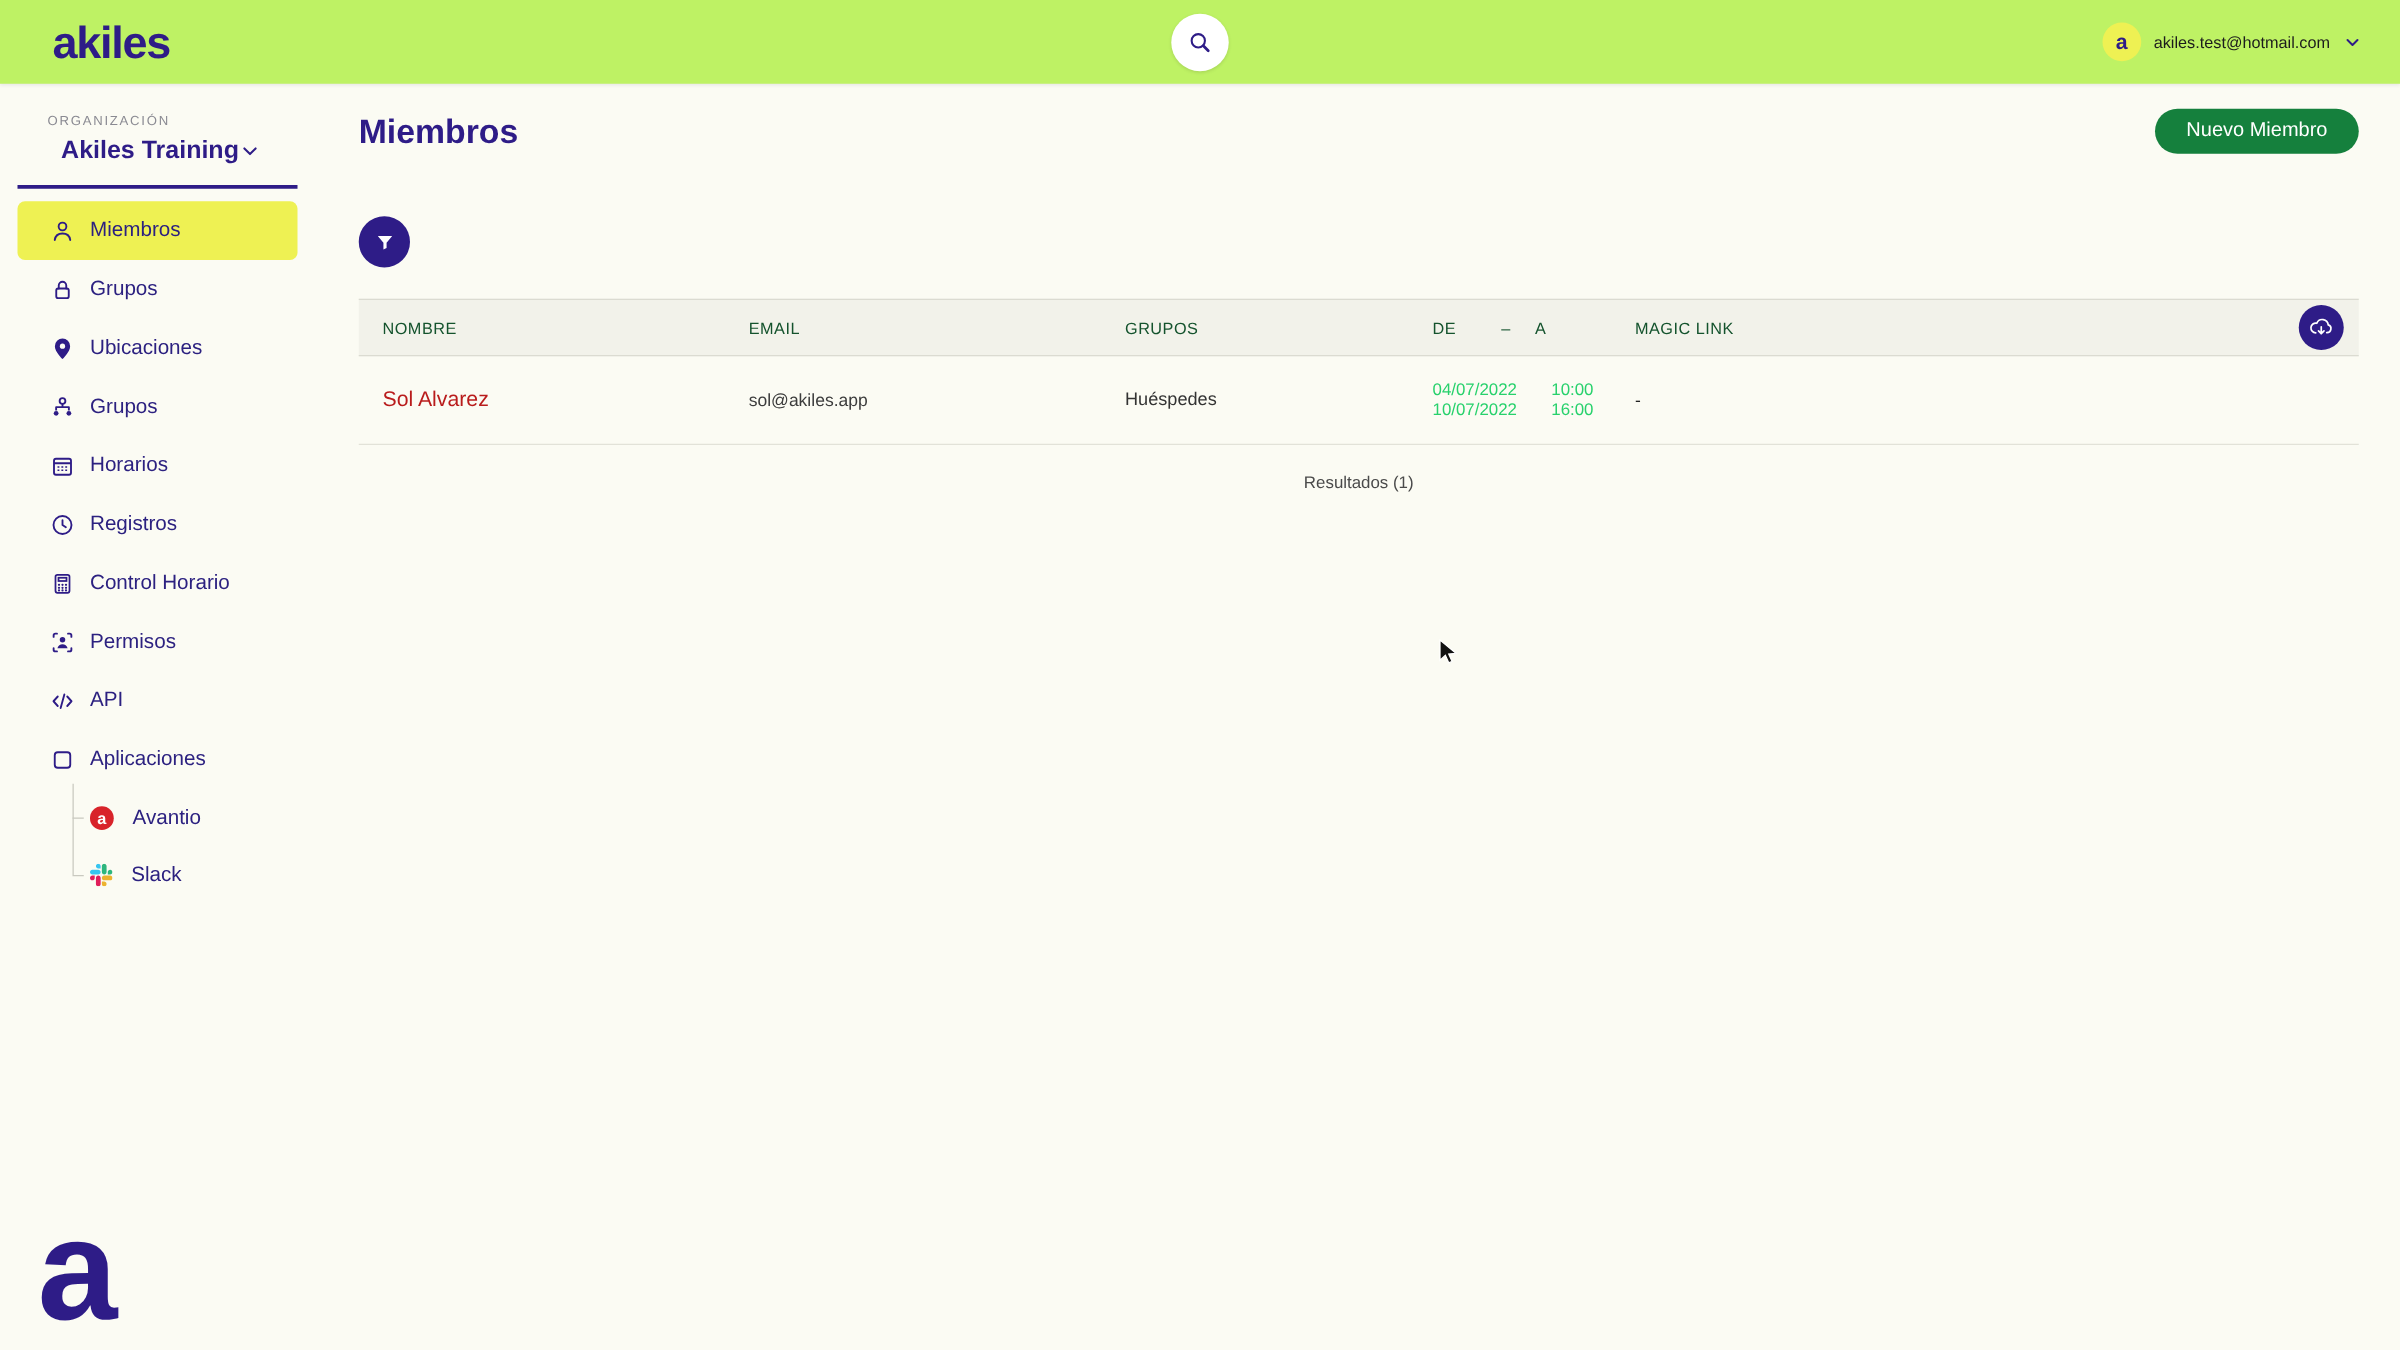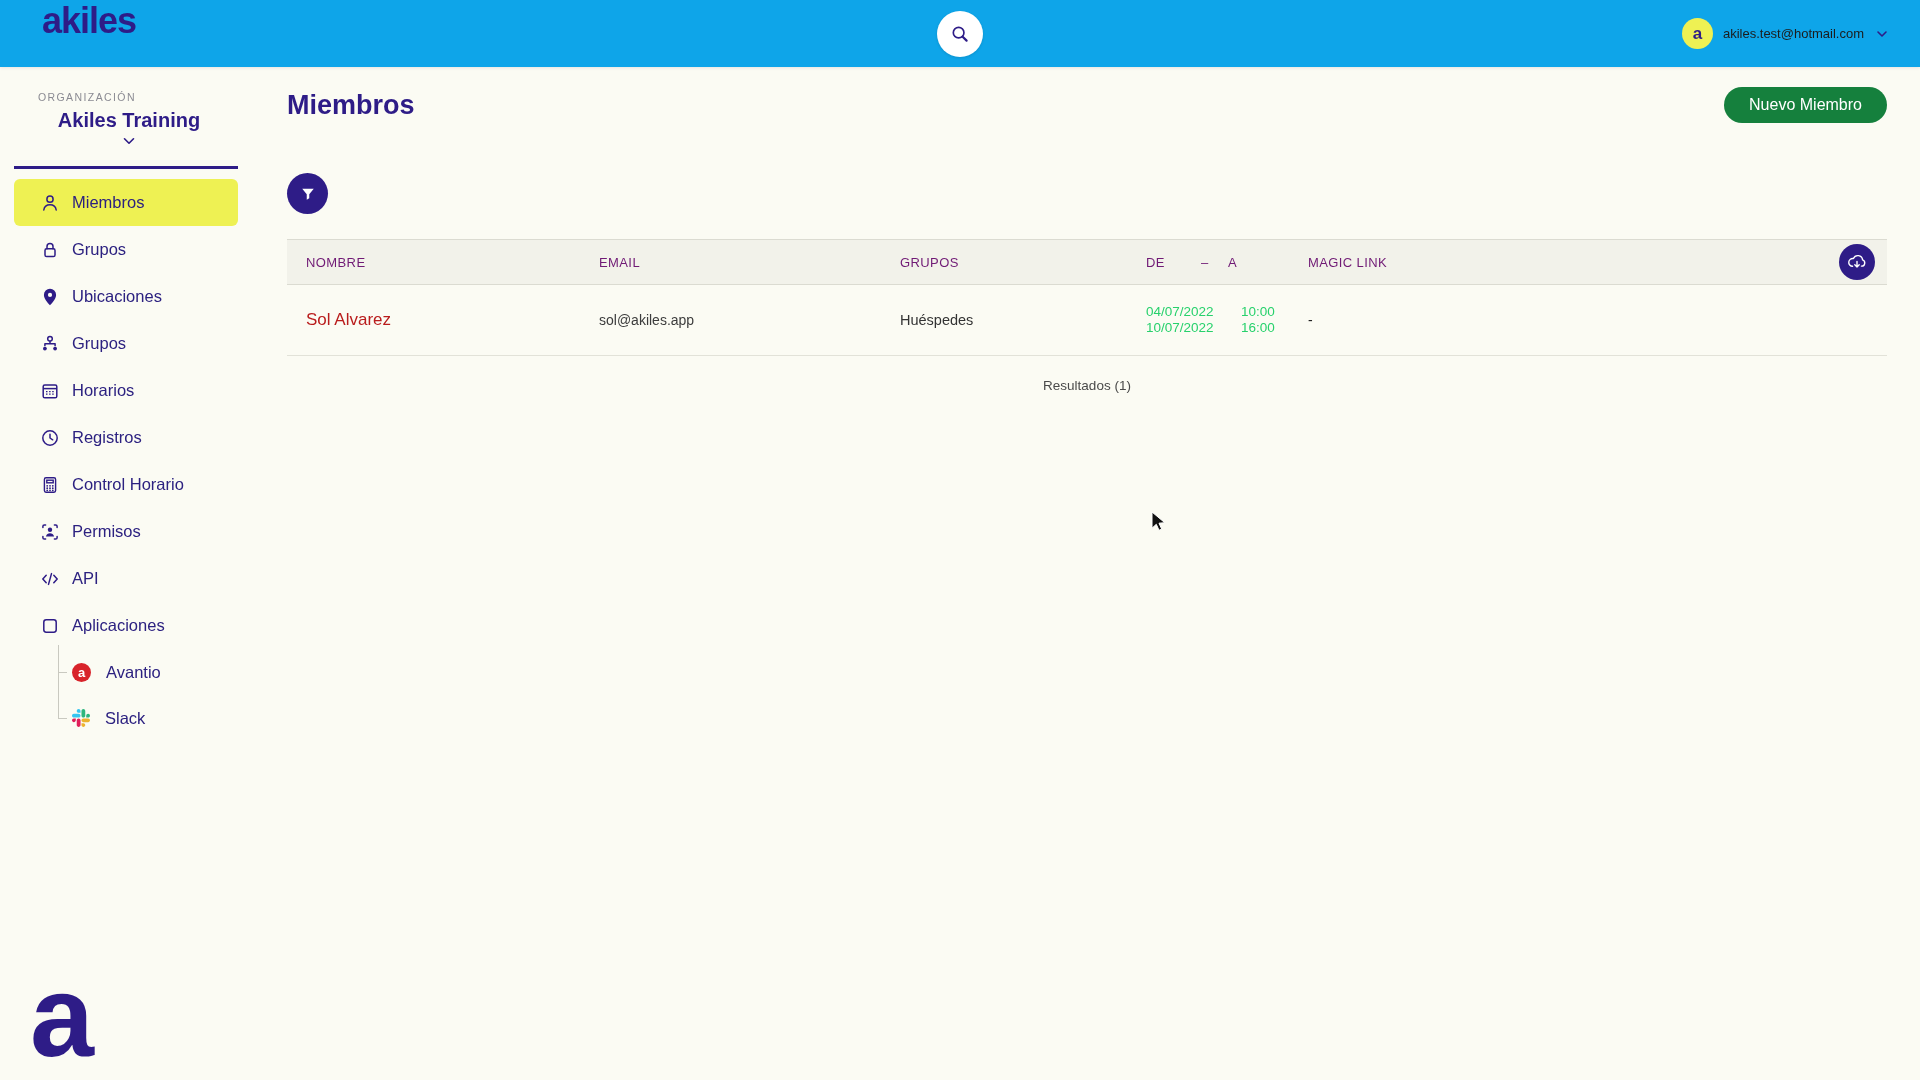--- a/index.html
+++ b/index.html
@@ -5,21 +5,21 @@
   * { margin:0; padding:0; box-sizing:border-box; }
   html,body { width:1920px; height:1080px; overflow:hidden; }
   body {
     font-family:"Liberation Sans", sans-serif;
     background:#fbfbf3;
     color:#222;
     position:relative;
   }
   
   .topbar {
-    height:67px; background:#0ea5e9; display:flex; 
+    height:67px; background:#bef264; display:flex; align-items:center;
     position:relative; box-shadow:0 1px 3px rgba(40,40,80,.10);
   }
   .logo {
     margin-left:42px; font-size:36px; font-weight:bold; letter-spacing:-1px;
     color:#2e1c87;
   }
   .search-btn {
     position:absolute; left:50%; top:50%; transform:translate(-50%,-50%);
     width:46px; height:46px; border-radius:50%; background:#fff;
     display:flex; align-items:center; justify-content:center;
@@ -31,21 +31,21 @@
     display:flex; align-items:center; justify-content:center;
     color:#2e1c87; font-weight:bold; font-size:17px;
   }
   .account-email { font-size:13px; color:#1c1c1c; }
   
   .app-body { display:flex; height:1013px; }
   .sidebar { width:240px; flex:none; padding-top:24px; position:relative; }
   
   .org-block { padding:0 20px 0 38px; }
   .org-label { font-size:10.5px; letter-spacing:1.4px; color:#8a8a92; margin-bottom:6px; }
-  .org-row { display:flex; align-items:center; justify-content:flex-start; cursor:pointer;flex-direction:column; }
+  .org-row { display:flex; align-items:center; justify-content:center; cursor:pointer; }
   .org-name { font-size:20px; font-weight:bold; color:#2e1c87; }
   .sidebar-divider { height:3px; background:#2e1c87; margin:16px 2px 10px 14px; border:none; }
   
   .nav-item {
     display:flex; align-items:center; height:47px; margin:0 2px 0 14px;
     padding-left:26px; gap:12px; border-radius:6px; cursor:pointer;
     color:#2c2180; font-size:16.5px;
   }
   .nav-item.selected { background:#eef153; }
   .nav-icon { width:20px; height:20px; display:flex; align-items:center; justify-content:center; }
@@ -81,21 +81,21 @@
   }
   .filter-btn {
     margin-top:50px; width:41px; height:41px; border-radius:50%; background:#2e1c87;
     border:none; display:flex; align-items:center; justify-content:center; cursor:pointer;
   }
   
   .table { margin-top:25px; }
   .t-head {
     display:flex; align-items:center; height:46px;
     background:#f2f2ea; border-top:1px solid #dbdbd1; border-bottom:1px solid #dbdbd1;
-    font-size:13px; color:#701a75; letter-spacing:.4px;
+    font-size:13px; color:#14532d; letter-spacing:.4px;
   }
   .t-row { display:flex; align-items:center; height:71px; border-bottom:1px solid #e2e2d8; }
   .col-nombre { width:312px; padding-left:19px; }
   .col-email  { width:301px; }
   .col-grupos { width:246px; }
   .col-de     { width:55px; }
   .col-dash   { width:27px; }
   .col-a      { width:80px; }
   .col-magic  { flex:1; }
   .col-export { width:60px; display:flex; justify-content:flex-end; padding-right:12px; }

